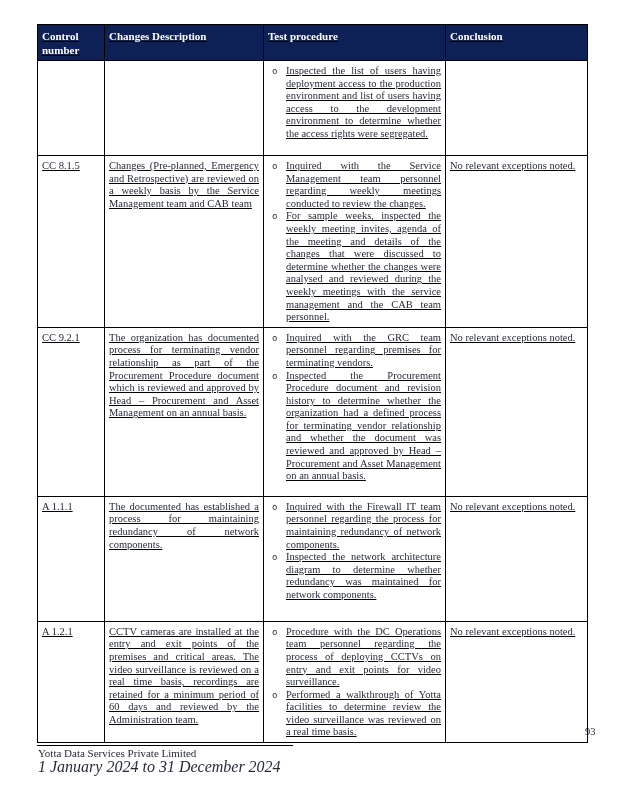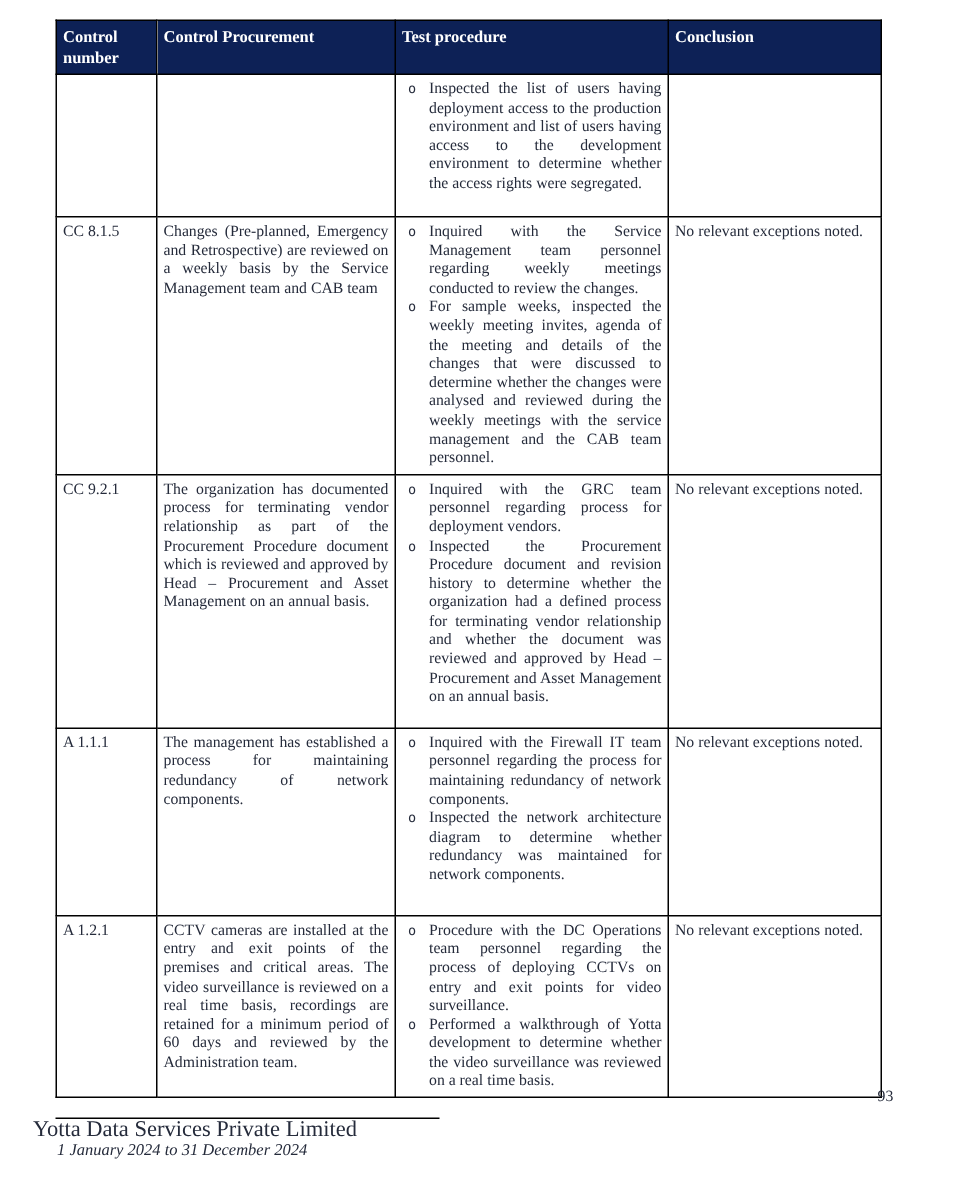--- a/index.html
+++ b/index.html
@@ -11,24 +11,25 @@
   html,body{margin:0;padding:0;}
   body{
     width:639px;height:795px;
     background:#ffffff;
     font-family:"Liberation Serif", serif;
     position:relative;
     overflow:hidden;
   }
   .page{position:absolute;inset:0;}
   table.controls{
-    position:absolute;left:37px;top:13px;
+    position:absolute;left:37px;top:24px;
     width:550px;
     border-collapse:collapse;
     table-layout:fixed;
+    text-decoration:underline;
   }
   .controls th,.controls td{
     border:1px solid var(--border);
     vertical-align:top;
     padding:4px 4px 3px 4px;
     font-size:10.5px;
     line-height:12.6px;
     color:var(--body-text);
     overflow:hidden;
     box-sizing:border-box;
@@ -61,28 +62,28 @@
     font-family:"DejaVu Sans Mono", monospace;
     font-size:9px;
     line-height:12.6px;
   }
   .footer-rule{
     position:absolute;left:37px;top:745px;
     width:256px;height:0;
     border-top:1px solid var(--border);
   }
   .footer-company{
-    position:absolute;left:22px;top:747px;
-    font-size:15px;line-height:12.5px;
+    position:absolute;left:38px;top:747px;
+    font-size:11px;line-height:12.5px;
     color:var(--body-text);
     font-family:Liberation Serif, serif;
   }
   .footer-period{
     position:absolute;left:38px;top:761px;
-    font-size:11px;line-height:12.5px;
+    font-size:16px;line-height:12.5px;
     font-style:italic;
     color:var(--body-text);
   }
   .page-number{
     position:absolute;left:585px;top:726px;
     font-size:10.5px;
     color:var(--body-text);
   }
 </style>
 </head>
@@ -93,21 +94,21 @@
   <table class="controls">
     <colgroup>
       <col style="width:67px">
       <col style="width:159px">
       <col style="width:182px">
       <col style="width:142px">
     </colgroup>
     <thead>
       <tr>
         <th>Control number</th>
-        <th>Control Procurement</th>
+        <th>Changes Description</th>
         <th>Test procedure</th>
         <th>Conclusion</th>
       </tr>
     </thead>
     <tbody>
 
       <tr class="r0">
         <td class="cell-control"></td>
         <td class="cell-desc"></td>
         <td class="cell-tp">
@@ -134,33 +135,33 @@
         </td>
         <td class="cell-concl">No relevant exceptions noted.</td>
       </tr>
 
       <tr class="r2">
         <td class="cell-control">CC 9.2.1</td>
         <td class="cell-desc">The organization has documented process for terminating vendor relationship as part of the Procurement Procedure document which is reviewed and approved by Head – Procurement and Asset Management on an annual basis.</td>
         <td class="cell-tp">
           <div class="bullet">
             <span class="marker">o</span>
-            <span class="text">Inquired with the GRC team personnel regarding process for deployment vendors.</span>
+            <span class="text">Inquired with the GRC team personnel regarding premises for terminating vendors.</span>
           </div>
           <div class="bullet">
             <span class="marker">o</span>
             <span class="text">Inspected the Procurement Procedure document and revision history to determine whether the organization had a defined process for terminating vendor relationship and whether the document was reviewed and approved by Head – Procurement and Asset Management on an annual basis.</span>
           </div>
         </td>
         <td class="cell-concl">No relevant exceptions noted.</td>
       </tr>
 
       <tr class="r3">
         <td class="cell-control">A 1.1.1</td>
-        <td class="cell-desc">The management has established a process for maintaining redundancy of network components.</td>
+        <td class="cell-desc">The documented has established a process for maintaining redundancy of network components.</td>
         <td class="cell-tp">
           <div class="bullet">
             <span class="marker">o</span>
             <span class="text">Inquired with the Firewall IT team personnel regarding the process for maintaining redundancy of network components.</span>
           </div>
           <div class="bullet">
             <span class="marker">o</span>
             <span class="text">Inspected the network architecture diagram to determine whether redundancy was maintained for network components.</span>
           </div>
         </td>
@@ -170,21 +171,21 @@
       <tr class="r4">
         <td class="cell-control">A 1.2.1</td>
         <td class="cell-desc">CCTV cameras are installed at the entry and exit points of the premises and critical areas. The video surveillance is reviewed on a real time basis, recordings are retained for a minimum period of 60 days and reviewed by the Administration team.</td>
         <td class="cell-tp">
           <div class="bullet">
             <span class="marker">o</span>
             <span class="text">Procedure with the DC Operations team personnel regarding the process of deploying CCTVs on entry and exit points for video surveillance.</span>
           </div>
           <div class="bullet">
             <span class="marker">o</span>
-            <span class="text">Performed a walkthrough of Yotta development to determine whether the video surveillance was reviewed on a real time basis.</span>
+            <span class="text">Performed a walkthrough of Yotta facilities to determine review the video surveillance was reviewed on a real time basis.</span>
           </div>
         </td>
         <td class="cell-concl">No relevant exceptions noted.</td>
       </tr>
 
     </tbody>
   </table>
 
   <div class="footer-rule"></div>
   <div class="footer-company">Yotta Data Services Private Limited</div>

